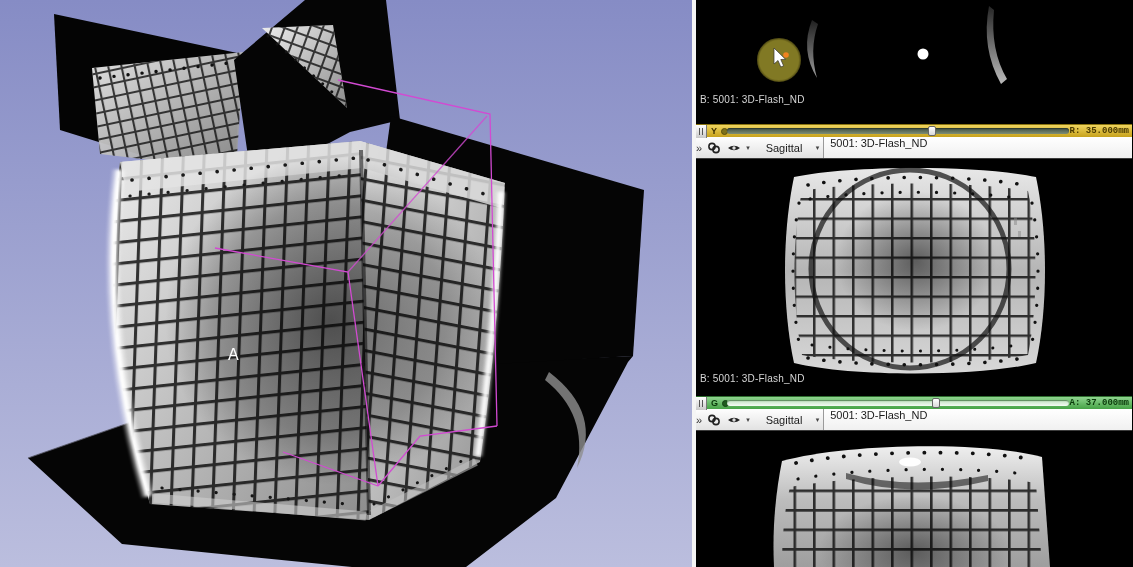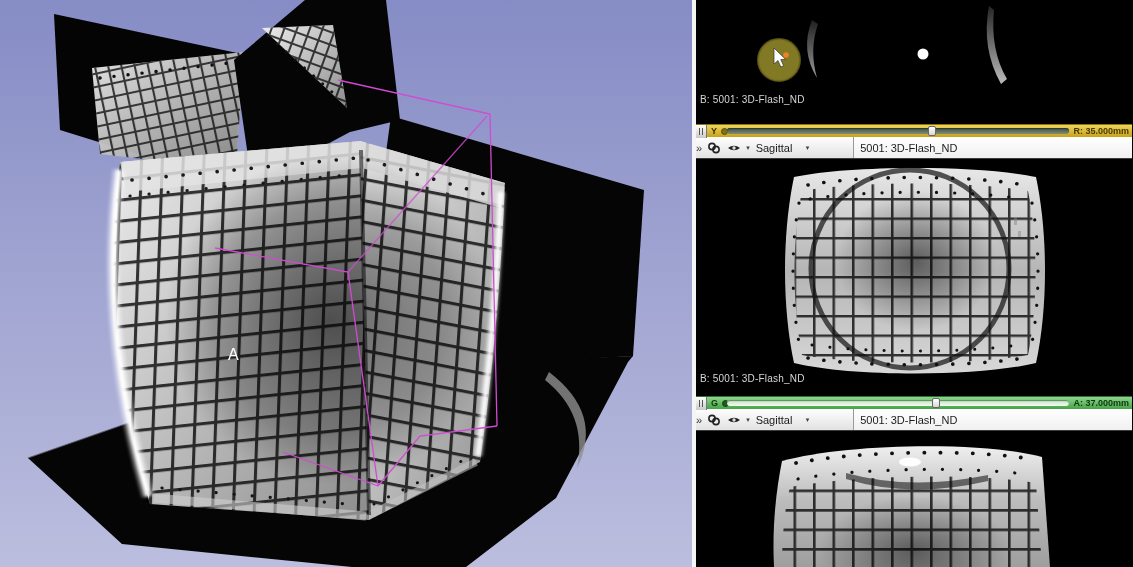--- a/index.html
+++ b/index.html
@@ -32,35 +32,35 @@
   .slicebar.yellow .viewletter{color:#3c3000;}
   .slicebar.green .viewletter{color:#093909;}
   .bardot{width:7px;height:7px;border-radius:50%;margin-left:4px;flex:none;}
   .slicebar.yellow .bardot{background:#7e7118;border:1px solid #594e0a;}
   .slicebar.green .bardot{background:#1e5c1e;border:1px solid #124012;}
   .groove{position:absolute;left:31px;right:63px;top:3px;height:6px;border-radius:3px;}
   .slicebar.yellow .groove{background:linear-gradient(#3e4e41,#7e8e74);box-shadow:inset 0 1px 1px #2c3a2e;}
   .slicebar.green .groove{background:linear-gradient(#bfe0bf,#f4fbf4);box-shadow:inset 0 1px 1px #5a8a5a;}
   .handle{position:absolute;top:-2px;width:8px;height:10px;margin-left:-4px;
     background:linear-gradient(#ffffff,#d8d8d8);border:1px solid #666;border-radius:2px;}
-  .offset{position:absolute;right:3px;top:1px;font-size:9px;font-weight:bold;white-space:nowrap;}
+  .offset{position:absolute;right:3px;top:1px;font-size:9px;font-weight:bold;white-space:nowrap;font-family:Liberation Mono, monospace;}
   .slicebar.yellow .offset{color:#4a3a00;}
   .slicebar.green .offset{color:#0a3a0a;}
   
   .tbar{height:22px;flex:none;background:linear-gradient(#fefefe,#e2e2e2);
     border-bottom:1px solid #3c3c3c;display:flex;align-items:center;
     font-size:11px;color:#1a1a1a;}
   .menuchevrons{font-size:11px;color:#333;margin:0 2px 0 0;line-height:20px;}
   .tbtn{display:flex;align-items:center;padding:0 3px;height:20px;}
   .tinyarrow{font-size:7px;color:#444;margin:0 2px;}
-  .combo{display:flex;align-items:center;padding:0 4px;height:36px;}
+  .combo{display:flex;align-items:center;padding:0 4px;height:36px;margin-left:10px;}
   .combo .combolabel{min-width:42px;}
   .combo .comboarrow{font-size:7px;color:#444;margin-left:8px;}
-  .volfield{flex:1;align-self:stretch;display:flex;align-items:center;
-    border-left:1px solid #9a9a9a;padding-left:6px;background:linear-gradient(#ffffff,#f0f0f0);margin-left:40px;}
+  .volfield{flex:1;align-self:stretch;display:flex;
+    border-left:1px solid #9a9a9a;padding-left:6px;background:linear-gradient(#ffffff,#f0f0f0);}
 </style>
 </head>
 <body>
 
 <div class="app">
 
   <div class="view3d">
     <svg width="692" height="567" viewBox="0 0 692 567">
       <defs>
         <linearGradient id="bgGrad" x1="0" y1="0" x2="0" y2="1">

